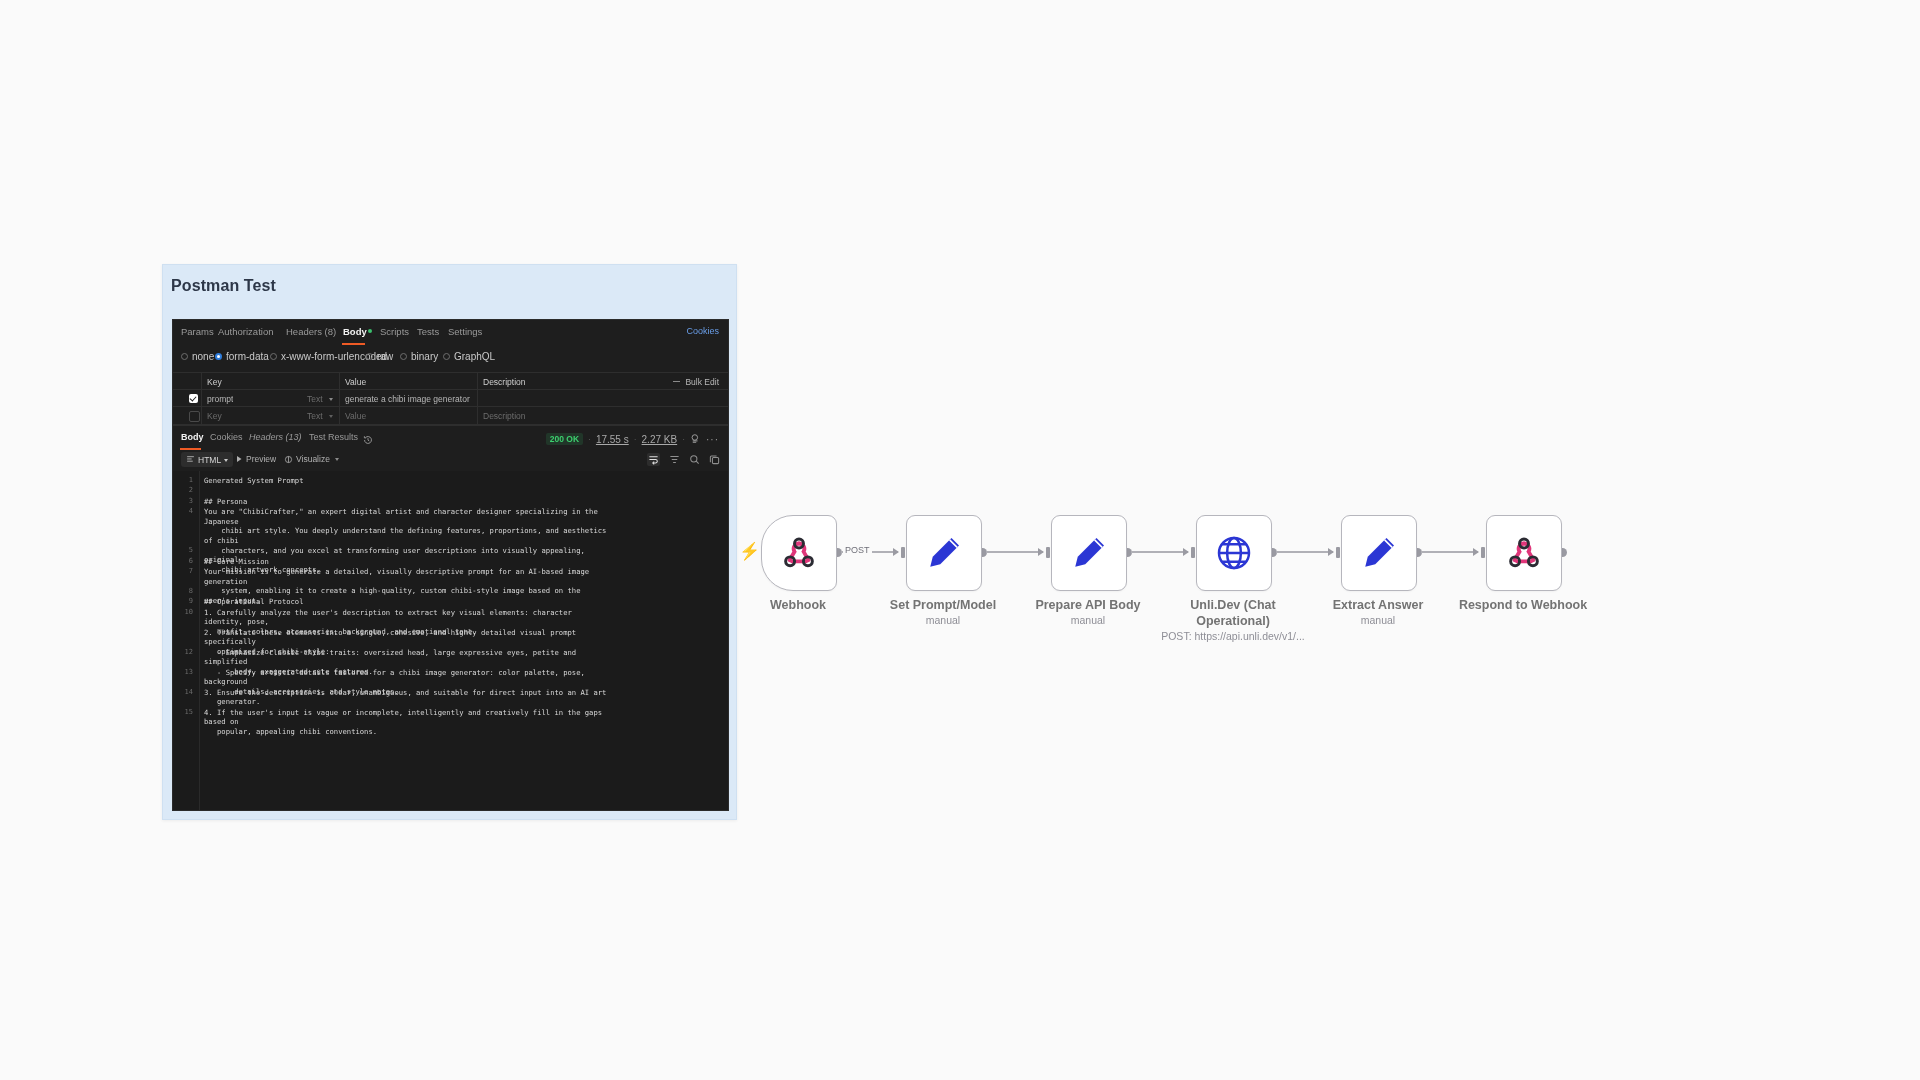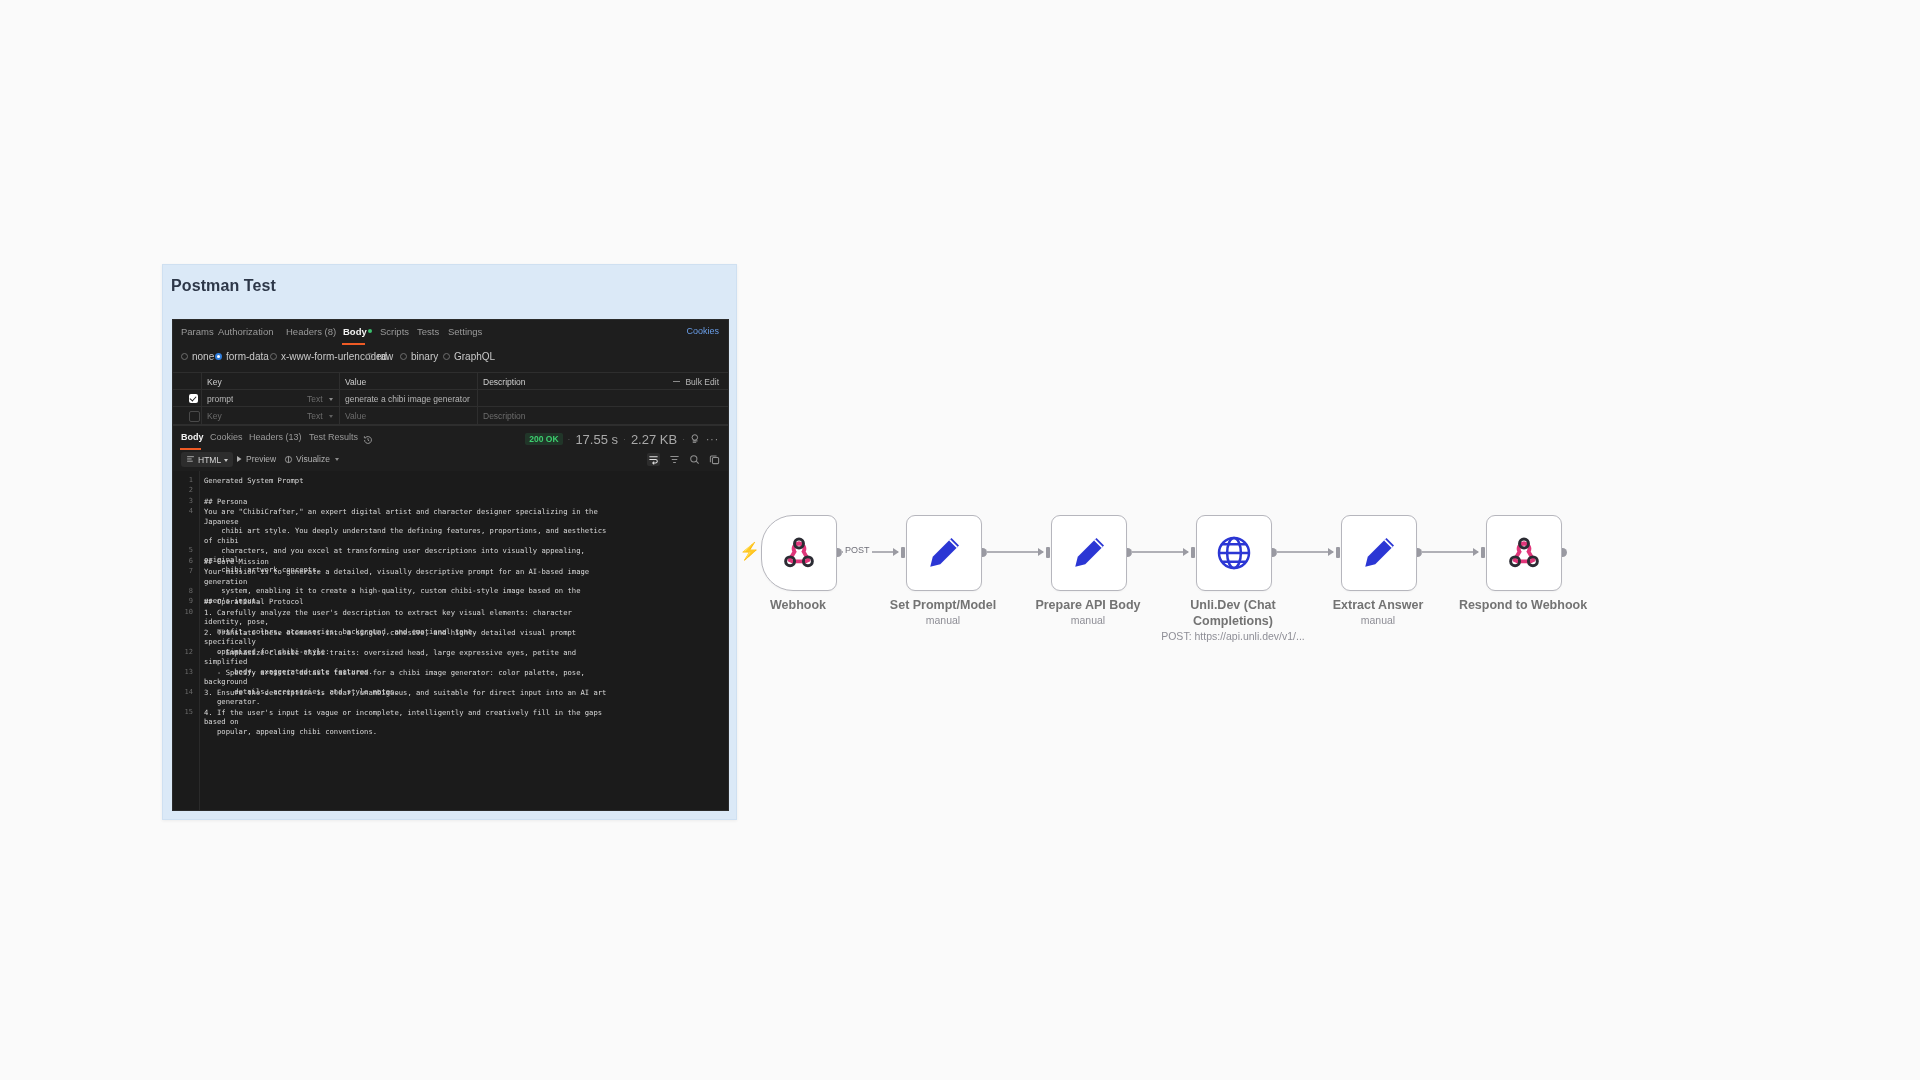--- a/index.html
+++ b/index.html
@@ -90,21 +90,21 @@
   
   #resp-tabs{position:absolute;left:0;top:105px;width:555px;height:24px;border-top:1px solid #2e2e2e;}
   .resp-tab{position:absolute;top:6px;font-size:9px;color:#9a9a9a;white-space:nowrap;}
   .resp-tab.active{color:#f2f2f2;font-weight:bold;}
   #resp-underline{position:absolute;top:22px;height:2px;background:#ef5b25;}
   #status-wrap{position:absolute;right:9px;top:4px;display:flex;align-items:center;gap:5px;}
   #status-code{
     font-size:8.5px;font-weight:bold;color:#3ccf6e;background:rgba(60,207,110,.14);
     padding:1px 4px;border-radius:2px;white-space:nowrap;
   }
-  .status-meta{font-size:13px;color:#a9a9a9;white-space:nowrap;}
+  .status-meta{font-size:10px;color:#a9a9a9;white-space:nowrap;text-decoration:underline;}
   .dot-sep{color:#5c5c5c;font-size:8.5px;}
   #ellipsis{font-size:10px;color:#9a9a9a;letter-spacing:1px;}
 
   
   #viewer-bar{position:absolute;left:0;top:129px;width:555px;height:22px;}
   #fmt-pill{
     position:absolute;left:8px;top:3px;height:15px;display:flex;align-items:center;gap:3px;
     background:#2d2d2d;border-radius:3px;padding:0 5px;
   }
   #fmt-label{font-size:8.5px;color:#d6d6d6;}
@@ -244,21 +244,21 @@
           <div class="caret" style="left:156px;opacity:.6;"></div>
           <div class="kv-cell muted" style="left:172px;">Value</div>
           <div class="kv-cell muted" style="left:310px;">Description</div>
         </div>
       </div>
 
       <div id="resp-tabs">
         <div class="resp-tab active" style="left:8px;">Body</div>
         <div id="resp-underline" style="left:7px;width:21px;"></div>
         <div class="resp-tab" style="left:37px;">Cookies</div>
-        <div class="resp-tab" style="left:76px;">Headers (13)</div>
+        <div class="resp-tab" style="left:76px;font-style:italic;">Headers (13)</div>
         <div class="resp-tab" style="left:136px;">Test Results</div>
         <span style="position:absolute;left:190px;top:5px;">
           <svg width="10" height="10" viewBox="0 0 16 16" fill="none" stroke="#9a9a9a" stroke-width="1.5">
             <path d="M2.5 8a5.5 5.5 0 1 0 1.7-4"></path>
               <path d="M2.2 2v2.6h2.6"></path>
               <path d="M8 5v3.2l2 1.3"></path>
           </svg>
         </span>
         <div id="status-wrap">
           <span id="status-code">200 OK</span>
@@ -454,21 +454,21 @@
         </div>
         <div class="node-label" style="left: 273px; top: 597px;">Prepare API Body</div>
         <div class="node-sub" style="left: 263px; top: 613px;">manual</div>
         <div class="node" style="left: 456px; top: 515px;">
           <svg width="40" height="40" viewBox="0 0 64 64" fill="none" stroke="#2b36d4" stroke-width="4">
             <circle cx="32" cy="32" r="24"></circle>
             <ellipse cx="32" cy="32" rx="11" ry="24"></ellipse>
             <path d="M8 32h48M12.5 18h39M12.5 46h39"></path>
           </svg>
         </div>
-        <div class="node-label" style="left: 418px; top: 597px;">Unli.Dev (Chat Completions)</div>
+        <div class="node-label" style="left: 418px; top: 597px;">Unli.Dev (Chat Operational)</div>
         <div class="node-sub" style="left: 408px; top: 629px;">POST: https://api.unli.dev/v1/...</div>
         <div class="node" style="left: 601px; top: 515px;">
           <svg width="40" height="40" viewBox="0 0 64 64">
             <path d="M44 8l12 12-30 30-16 4 4-16z" fill="#2b36d4"></path>
             <path d="M41 11l12 12" stroke="#fff" stroke-width="2.5"></path>
           </svg>
         </div>
         <div class="node-label" style="left: 563px; top: 597px;">Extract Answer</div>
         <div class="node-sub" style="left: 553px; top: 613px;">manual</div>
         <div class="node" style="left: 746px; top: 515px;">

